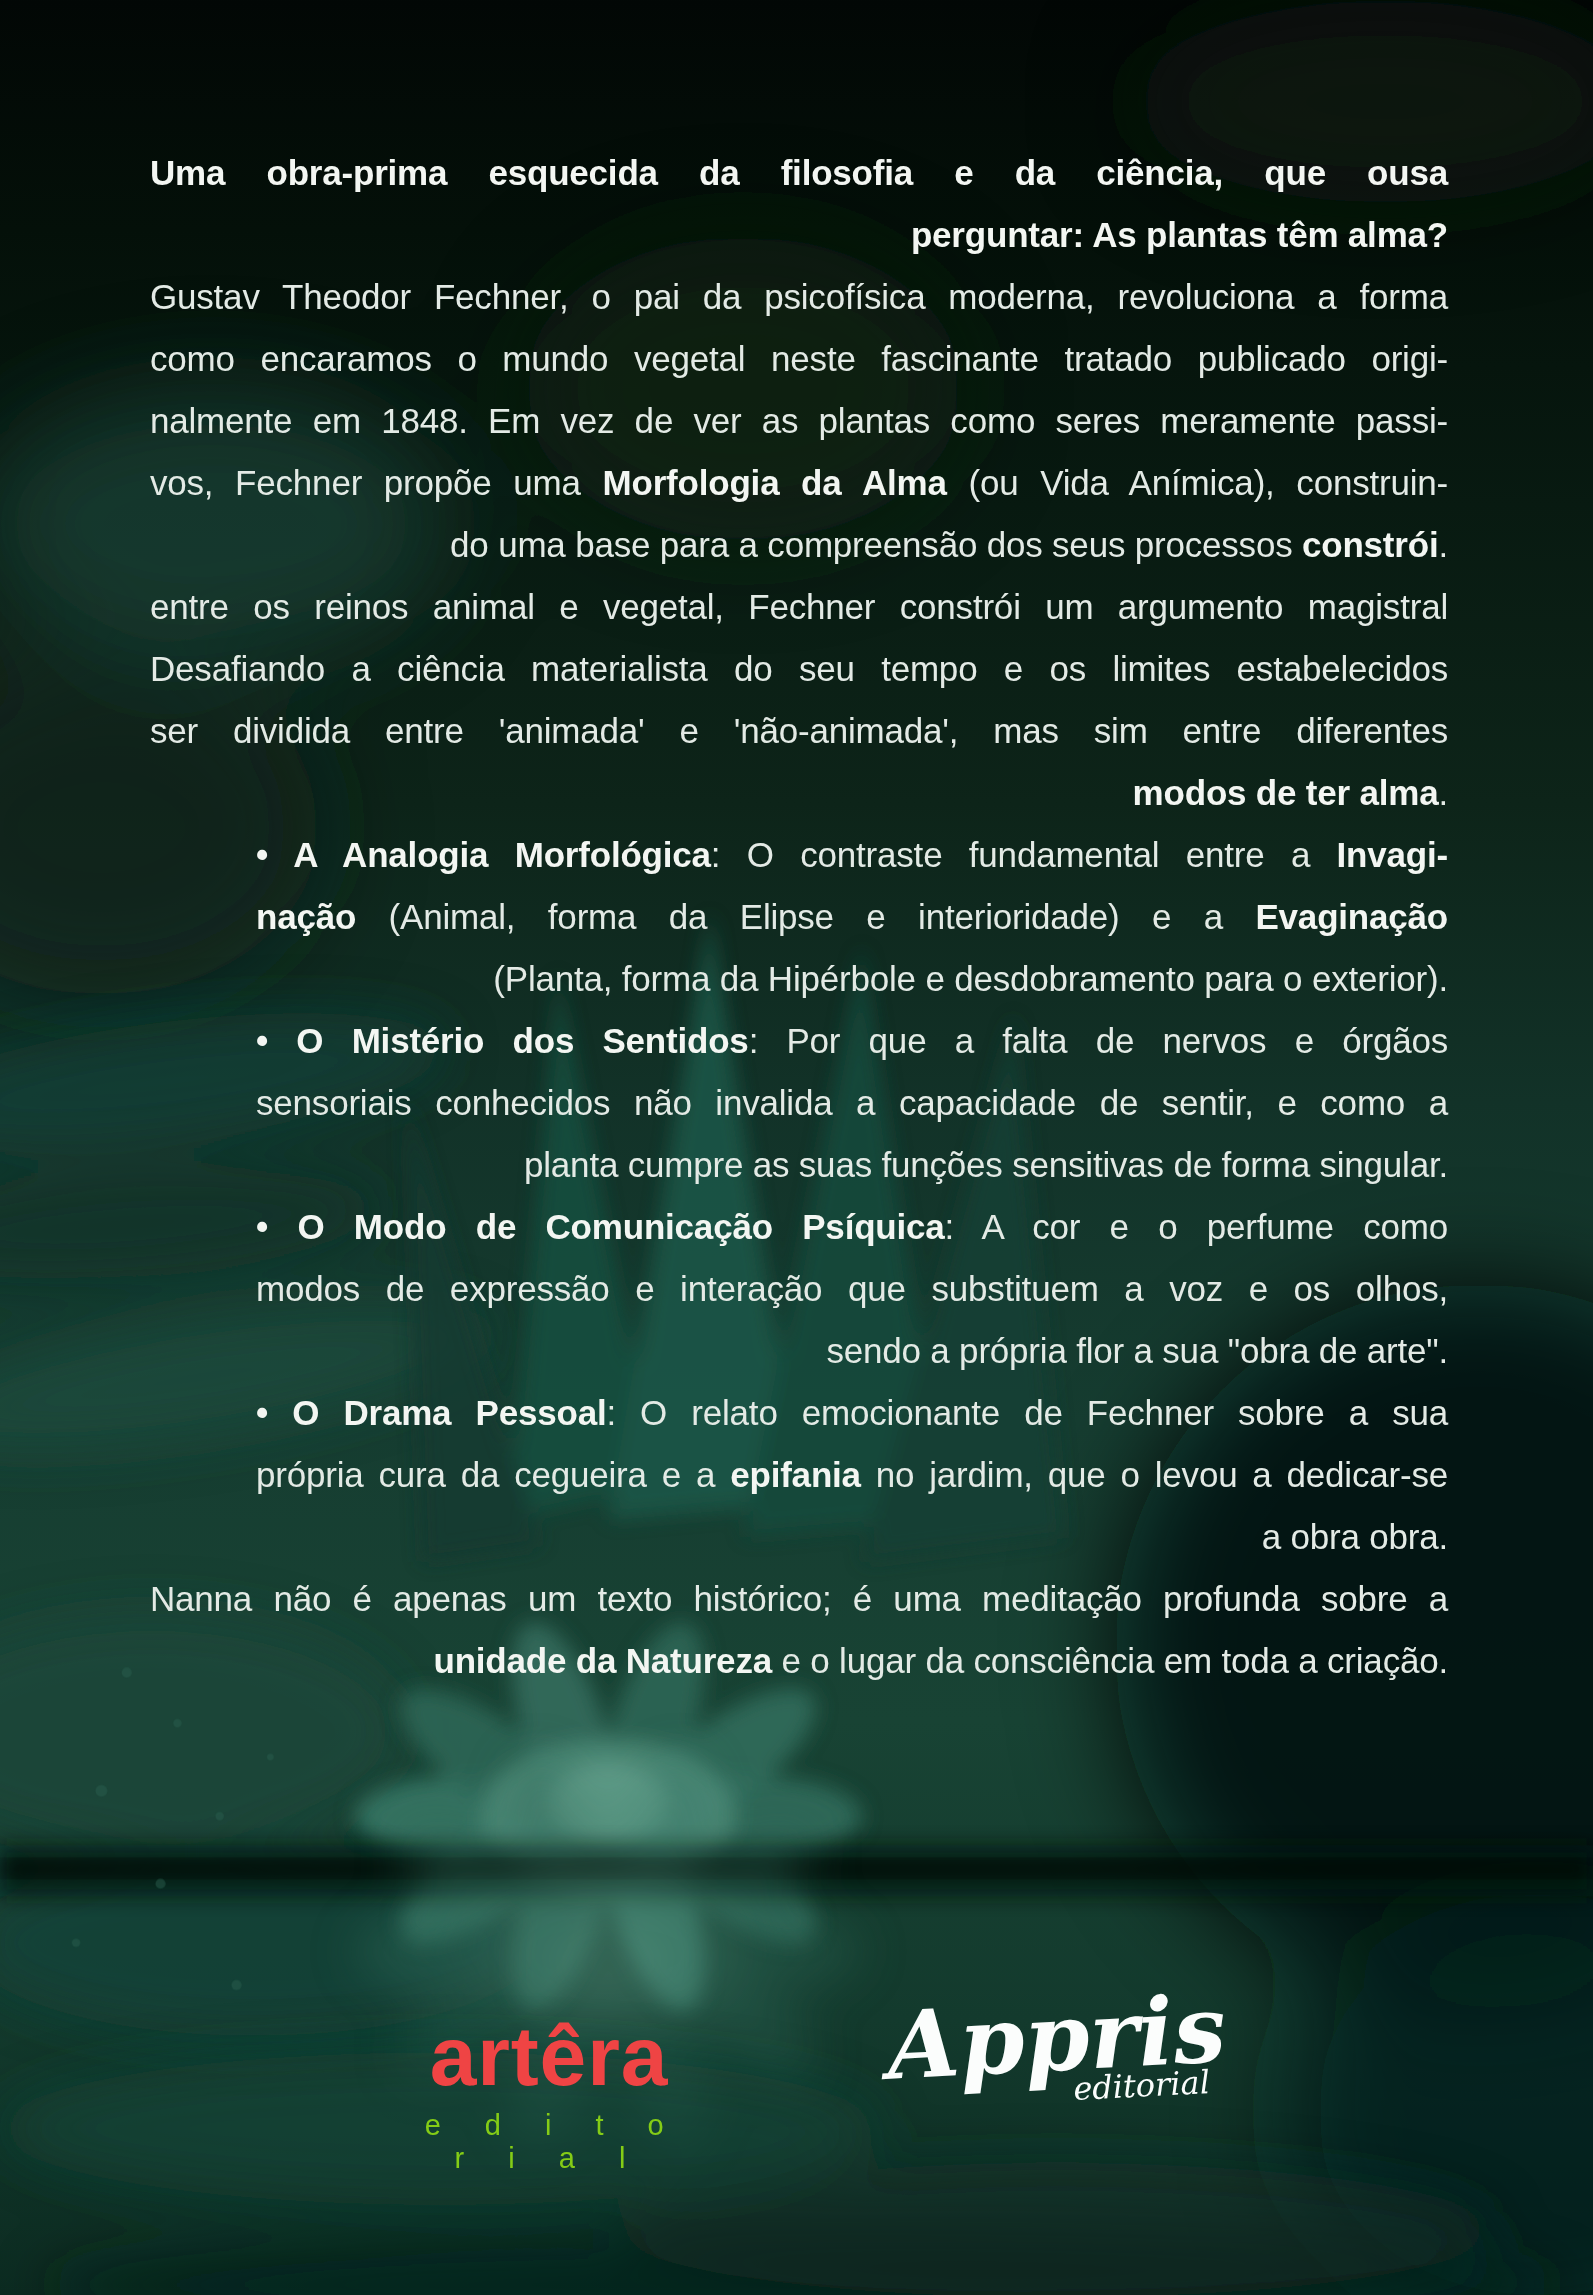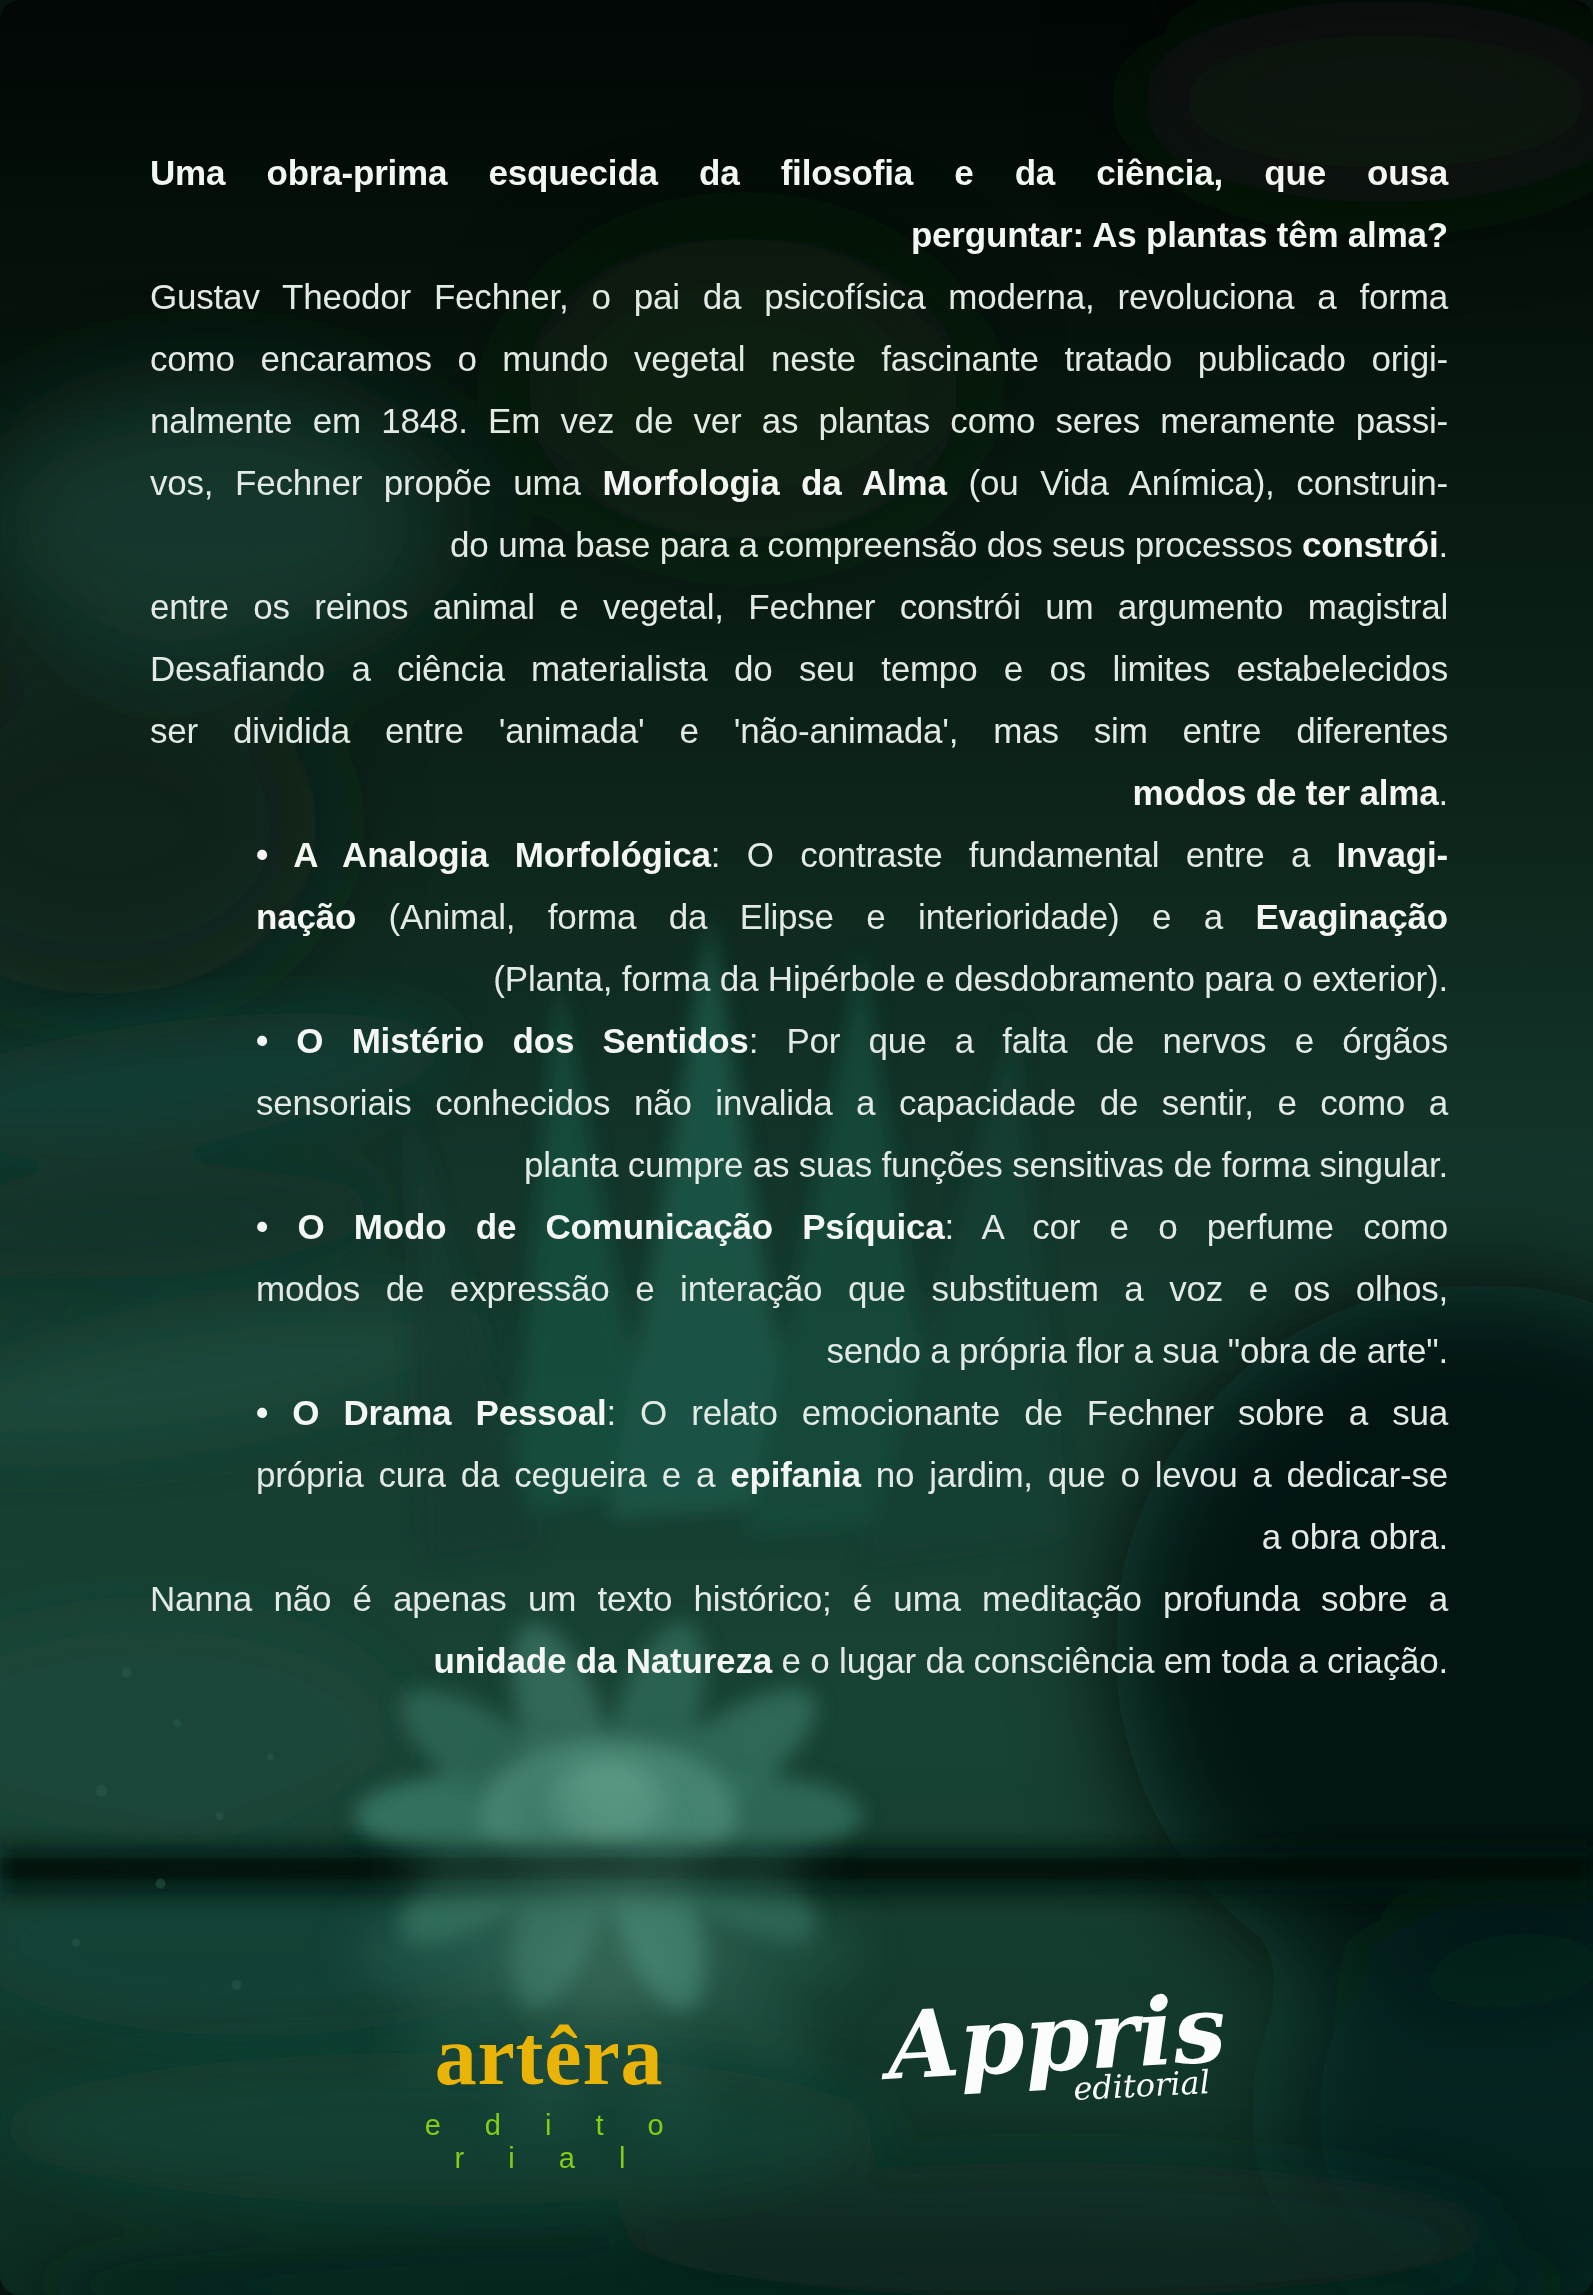--- a/index.html
+++ b/index.html
@@ -1,34 +1,34 @@
 <!DOCTYPE html>
 <html style="font-size:13.5px"><head>
 <meta charset="utf-8">
 <style>
   html,body{margin:0;padding:0;background:#06140f;}
   body{width:1593px;height:2295px;position:relative;overflow:hidden;
        font-family:"Liberation Sans",sans-serif;}
-  .page{position:absolute;inset:0;width:1593px;height:2295px;overflow:hidden;border-radius:20px;}
+  .page{position:absolute;inset:0;width:1593px;height:2295px;overflow:hidden;}
   svg.bg{position:absolute;left:0;top:0;width:1593px;height:2295px;display:block;}
 
   
   .text-block{position:absolute;left:150px;top:142px;width:1298px;}
   .line{display:block;height:62px;line-height:62px;font-size:35px;
         color:#e3eae5;letter-spacing:-0.2px;text-align:right;
         font-weight:400;white-space:normal;}
   .line.j{text-align:justify;text-align-last:justify;}
   .line.indent{padding-left:106px;}
   .line .b{font-weight:700;color:#f3f6f2;}
 
   
   .logo{position:absolute;color:#fbfdfc;}
   .artera{left:397px;top:2012px;width:304px;text-align:center;}
-  .artera-word{font-family:Liberation Serif, serif;font-weight:700;font-size:84px;
-               line-height:1.05;letter-spacing:0.8px;color:#eab308;}
+  .artera-word{font-family:Liberation Sans, sans-serif;font-weight:700;font-size:84px;
+               line-height:1.05;letter-spacing:0.8px;color:#ef4444;}
   .artera-sub{margin-top:8.4px;font-family:"Liberation Sans",sans-serif;
               font-size:29px;letter-spacing:18px;text-indent:8.4px;color:#84cc16;}
   .appris{left:879px;top:1987px;width:355px;text-align:center;}
   .appris-word{font-family:"DejaVu Serif",serif;font-style:italic;font-weight:700;
                font-size:93px;line-height:1.1;color:#fbfdfc;transform:rotate(-3deg);}
   .appris-sub{font-family:"DejaVu Serif",serif;font-style:italic;font-size:32px;
               color:#fbfdfc;margin-top:-18.6px;text-align:right;padding-right:24px;
               transform:rotate(-3deg);}
 </style>
 </head>

